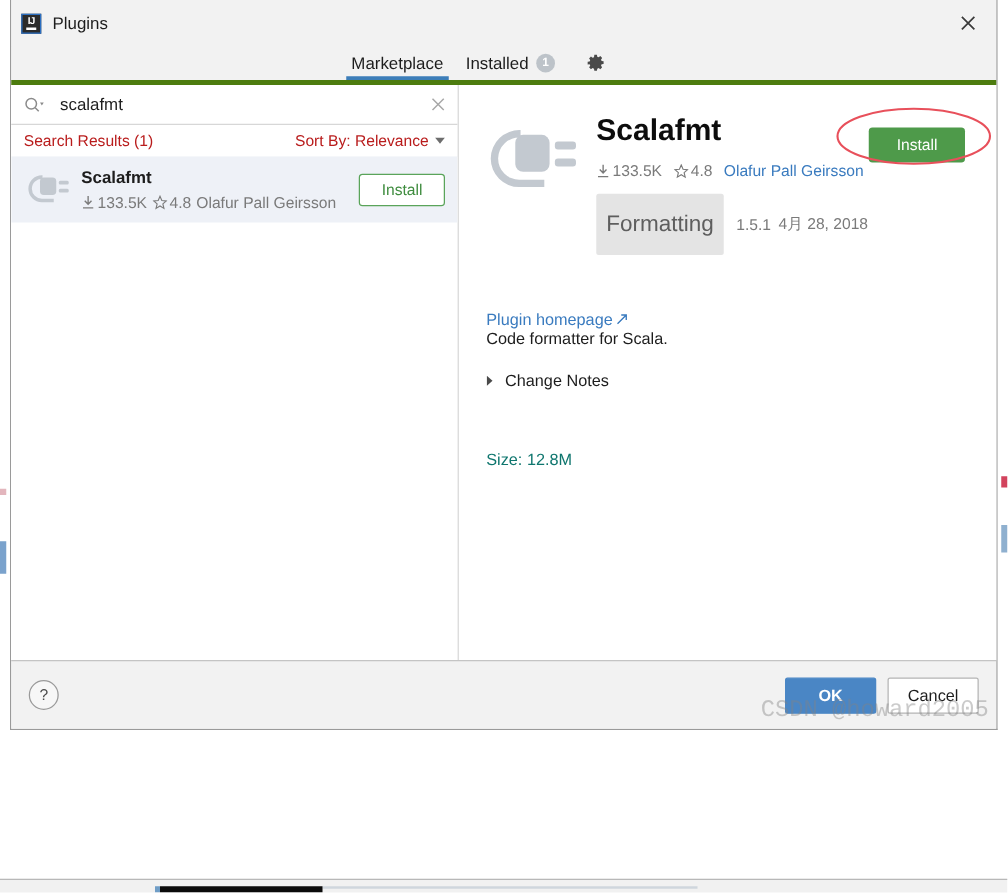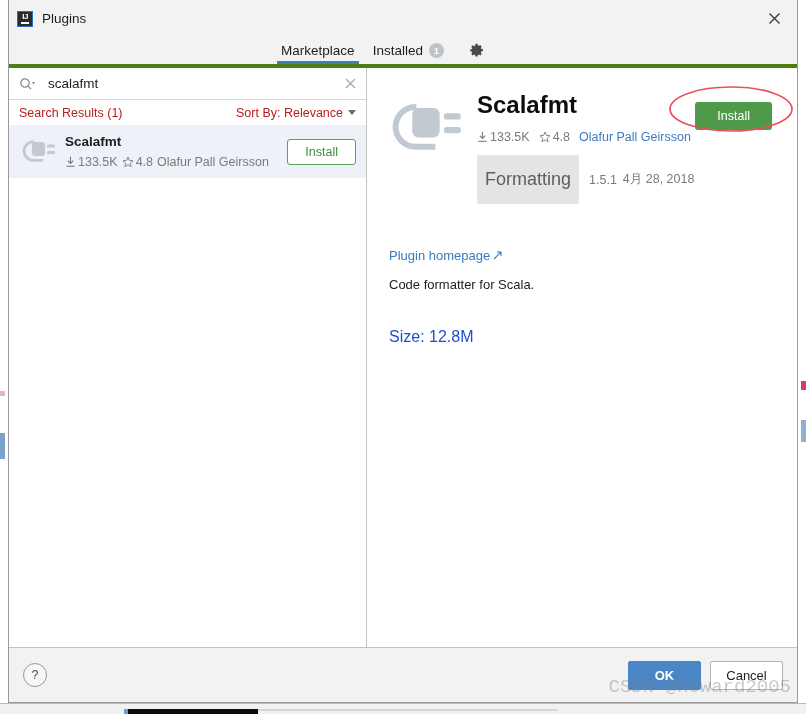--- a/index.html
+++ b/index.html
@@ -61,21 +61,21 @@
     height: 2px;
     background: #cfd6dd;
   }
 
   
   .dialog {
     position: absolute;
     left: 8px;
     top: 0px;
     width: 790px;
-    height: 703px;
+    height: 584px;
     background: #f2f2f2;
     border: 1px solid #9a9a9a;
     border-top: none;
     box-sizing: border-box;
     display: flex;
     flex-direction: column;
   }
 
   
   .titlebar {
@@ -366,37 +366,36 @@
   .homepage-link {
     margin-top: 44px;
     color: #3a7bbf;
     font-size: 13px;
     cursor: pointer;
     display: inline-flex;
     align-items: center;
     gap: 3px;
   }
   .description {
-    margin-top: 14px;
     font-size: 13px;
     color: #1d1d1d;
   }
   .change-notes {
     margin-top: 19px;
     font-size: 13px;
     color: #1d1d1d;
     display: flex;
     align-items: center;
     gap: 9px;
     cursor: pointer;
   }
   .size-line {
-    margin-top: 36px;
-    font-size: 16px;
-    color: #1d4ed8;
+    margin-top: 48px;
+    font-size: 13px;
+    color: #0f766e;
   }
 
   
   .bottombar {
     flex: 0 0 55px;
     height: 55px;
     background: #f2f2f2;
     border-top: 1px solid #c4c4c4;
     display: flex;
     align-items: center;
@@ -616,20 +615,26 @@
 
       <div class="homepage-link">
         <span>Plugin homepage</span>
         <svg width="9" height="9" viewBox="0 0 9 9" aria-hidden="true">
           <path d="M1 8 L8 1 M4 1 L8 1 L8 5" stroke="#3a7bbf" stroke-width="1.1" fill="none"></path>
         </svg>
       </div>
 
       <div class="description">Code formatter for Scala.</div>
 
+      <div class="change-notes">
+        <svg width="6" height="9" viewBox="0 0 6 9" aria-hidden="true">
+          <path d="M0.5 0.5 L5 4.5 L0.5 8.5 Z" fill="#4a4a4a"></path>
+        </svg>
+        <span>Change Notes</span>
+      </div>
 
       <div class="size-line">Size: 12.8M</div>
     </div>
   </div>
 
   <div class="bottombar">
     <button class="help-btn">?</button>
     <span class="bottom-actions">
       <button class="btn-ok">OK</button>
       <button class="btn-cancel">Cancel</button>

